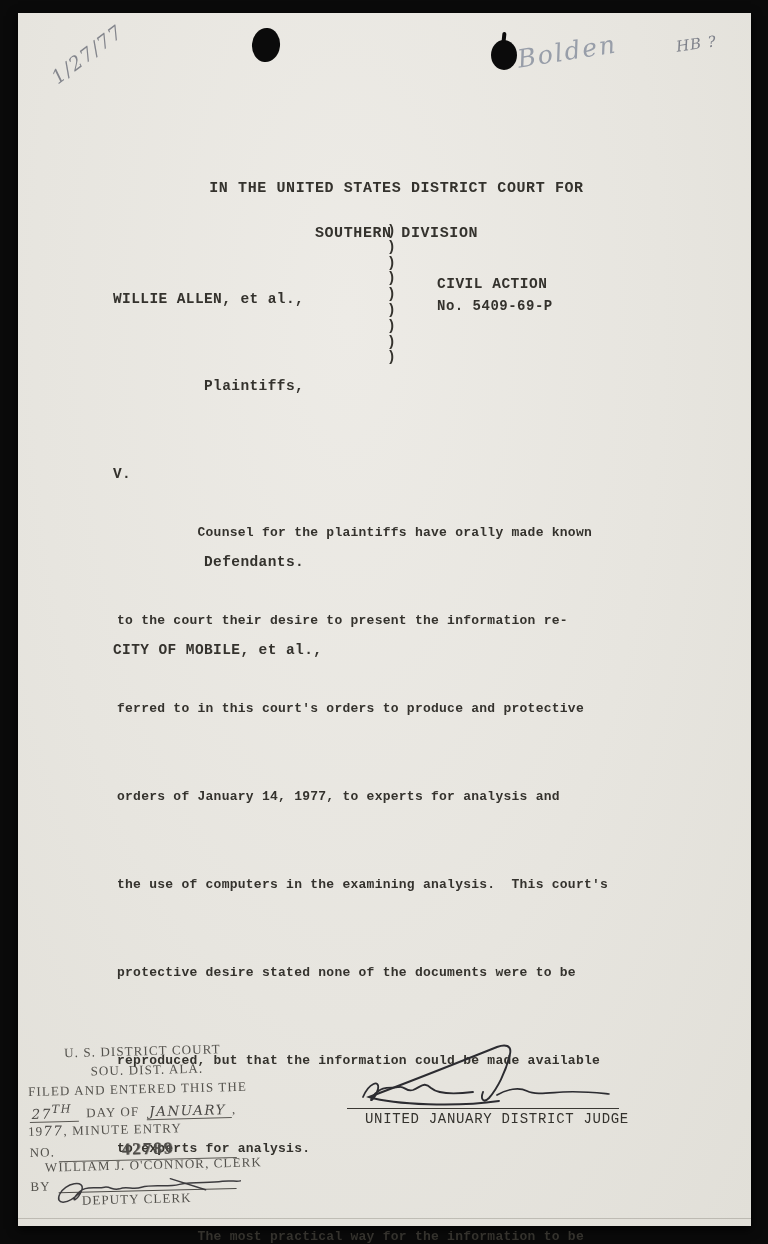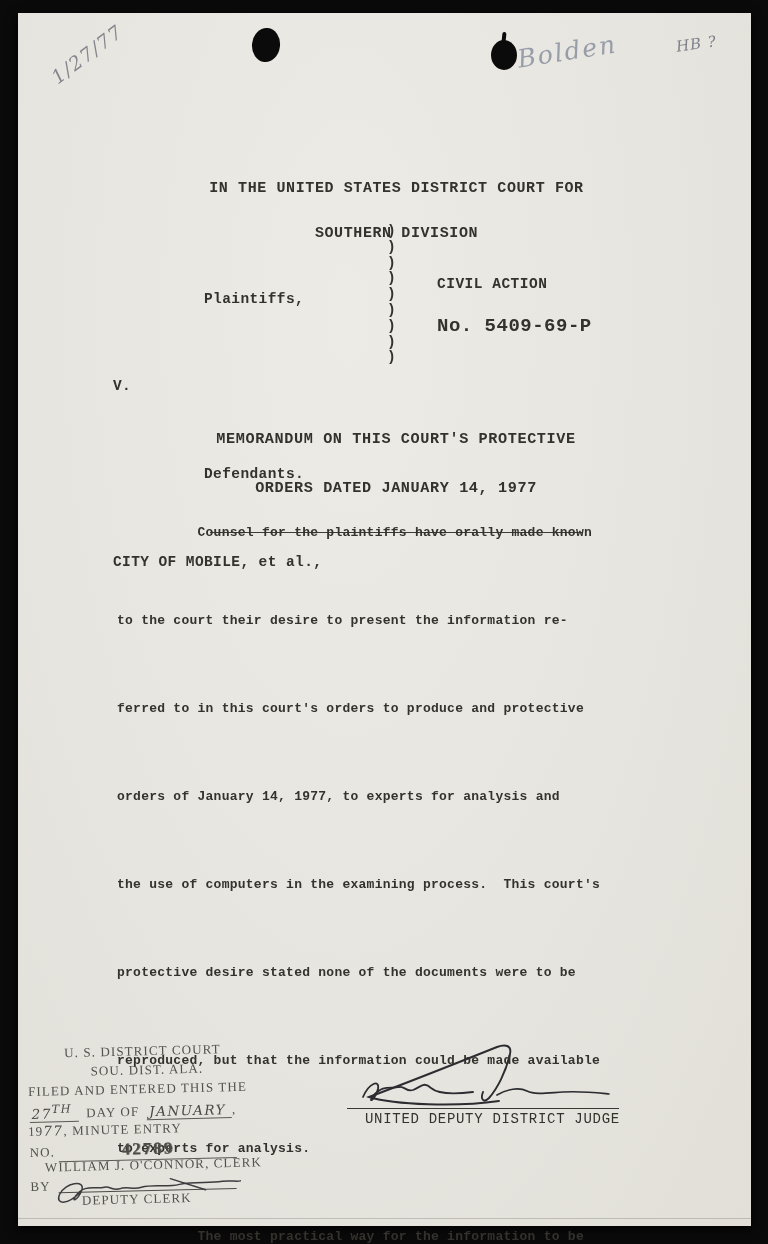--- a/index.html
+++ b/index.html
@@ -39,21 +39,21 @@
   }
   
   .caption-left {
     position:absolute; left:95px; top:213px; font-size:14.5px; line-height:29.3px;
     letter-spacing:0.4px; white-space:pre;
   }
   .caption-brackets {
     position:absolute; left:369px; top:211px; font-size:14.5px; line-height:15.8px;
   }
   .case-type  { position:absolute; left:419px; top:255px; font-size:14.5px; letter-spacing:0.5px;margin-top:8px; }
-  .case-number{ position:absolute; left:419px; top:302px; font-size:19px; letter-spacing:0.5px; }
+  .case-number{ position:absolute; left:419px; top:285px; font-size:14px; letter-spacing:0.5px; }
   
   .doc-title {
     position:absolute; left:192px; top:385px; width:372px; text-align:center;
     font-size:15.2px; line-height:16.4px; letter-spacing:0.6px;
     border-bottom:1.6px solid #3e3b36; padding-bottom:3px; white-space:pre;
   }
   
   .body-text {
     position:absolute; left:99px; top:446px; font-size:13px; line-height:29.35px;
     letter-spacing:0.25px; white-space:pre;
@@ -111,50 +111,47 @@
     <div class="pencil note-date">1/27/77</div>
     <div class="pencil note-name">Bolden</div>
     <div class="pencil note-corner">HB ?</div>
 
     <div class="court-header type">
       <div>IN THE UNITED STATES DISTRICT COURT FOR</div>
       <div>SOUTHERN DIVISION</div>
     </div>
 
     <div class="caption-left type">
+      <div>WILLIE ALLEN, et al.,</div>
       <div>          Plaintiffs,</div>
       <div>V.</div>
       <div>          Defendants.</div>
       <div>CITY OF MOBILE, et al.,</div>
     </div>
     <div class="caption-brackets type">
       <div>)</div>
       <div>)</div>
       <div>)</div>
       <div>)</div>
       <div>)</div>
       <div>)</div>
       <div>)</div>
       <div>)</div>
       <div>)</div>
     </div>
     <div class="case-type type">CIVIL ACTION</div>
     <div class="case-number type">No. 5409-69-P</div>
 
-    <div class="doc-title type">
-      <div>MEMORANDUM ON THIS COURT'S PROTECTIVE</div>
-      <div>ORDERS DATED JANUARY 14, 1977</div>
-    </div>
 
     <div class="body-text type">
       <div>          Counsel for the plaintiffs have orally made known</div>
       <div>to the court their desire to present the information re-</div>
       <div>ferred to in this court's orders to produce and protective</div>
       <div>orders of January 14, 1977, to experts for analysis and</div>
-      <div>the use of computers in the examining process.  This court's</div>
+      <div>the use of computers in the examining analysis.  This court's</div>
       <div>protective desire stated none of the documents were to be</div>
       <div>reproduced, but that the information could be made available</div>
       <div>to experts for analysis.</div>
       <div>          The most practical way for the information to be</div>
       
       
       
       
       
       
@@ -180,17 +177,17 @@
       <div class="fs-row fs-deputy">DEPUTY CLERK</div>
     </div>
 
     <div class="judge-sig-block">
       <svg class="judge-sig" width="285" height="72" viewBox="0 0 285 72">
         <path d="M152,62 C110,68 48,66 22,58 C70,40 130,16 150,8 C158,5 165,6 163,15 C159,33 150,50 142,59 C137,64 133,61 136,53" fill="none" stroke="#2c2c31" stroke-width="1.9" stroke-linecap="round"></path>
         <path d="M16,58 C22,44 33,40 31,50 C29,59 20,66 26,57 C36,45 44,50 52,48 C58,47 59,53 66,51 C74,48 77,42 84,49 C92,56 110,55 126,53" fill="none" stroke="#2c2c31" stroke-width="1.8" stroke-linecap="round"></path>
         <path d="M150,56 C160,50 172,48 180,52 C188,56 200,54 216,53 C236,52 252,54 262,55" fill="none" stroke="#2c2c31" stroke-width="1.7" stroke-linecap="round"></path>
       </svg>
       <div class="judge-line"></div>
-      <div class="judge-title">UNITED DEPUTY DISTRICT JUDGE</div>
+      <div class="judge-title">UNITED JANUARY DISTRICT JUDGE</div>
     </div>
 
   </div>
 </div>
 
 </body></html>

